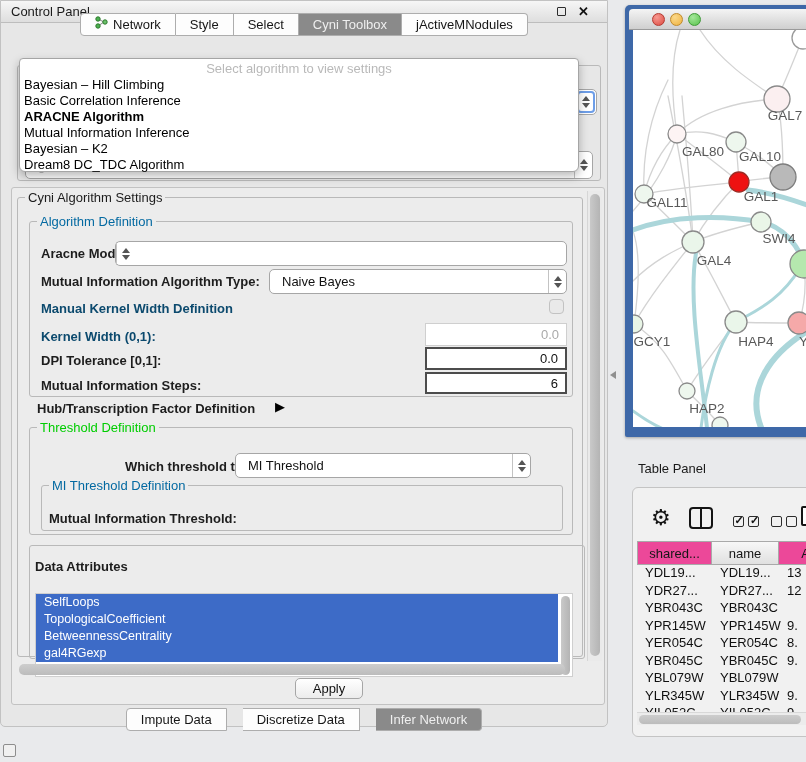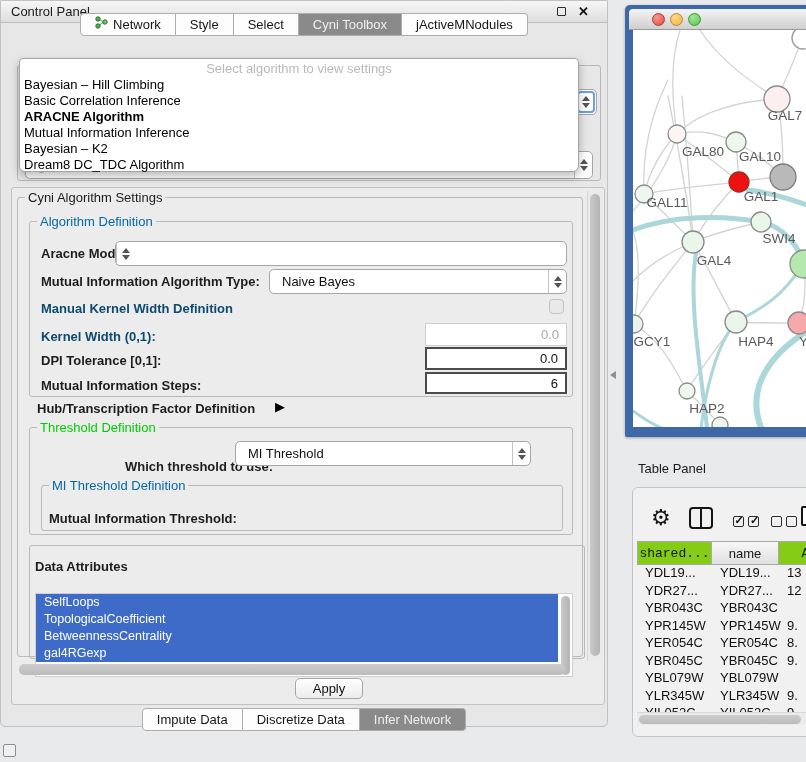--- a/index.html
+++ b/index.html
@@ -71,21 +71,21 @@
   
   #table-title { left:638px; top:461px; font-size:13px; color:#1a1a1a; }
   #table-panel { left:632px; top:487px; width:200px; height:250px; background:#f1f1f1; border:1px solid #c4c4c4; border-radius:6px; overflow:hidden; }
   .gear { font-size:22px; color:#141414; line-height:1; }
   .colicon { width:24px; height:22px; border:2.5px solid #141414; border-radius:4px; }
   .colicon div { width:2.5px; height:100%; background:#141414; margin:0 auto; }
   .mini-box { width:11px; height:11px; border:1.5px solid #2c2c2c; border-radius:2px; display:inline-block; position:relative; }
   .mini-box.checked:after { content:"✓"; position:absolute; left:0.5px; top:-3px; font-size:11px; font-weight:bold; color:#141414; }
   .pageicon { width:16px; height:20px; border:2.5px solid #141414; border-radius:2px; background:#fff; }
   .thead-cell { position:absolute; top:53px; height:24px; border:1px solid #a9a9a9; border-left:none; font-size:13px; color:#161616; display:flex; align-items:center; justify-content:center; }
-  .thead-blue { background:#84cc16;font-family:Liberation Mono, monospace; }
+  .thead-blue { background:#ec4899; }
   .thead-gray { background:linear-gradient(#f7f7f7,#e0e0e0); }
   .trow { position:absolute; left:4px; width:196px; height:17.5px; font-size:13px; color:#101010; }
   .tcell { position:absolute; top:1px; white-space:nowrap; }
 
   .splitter-arrow { width:0; height:0; border-top:4px solid transparent; border-bottom:4px solid transparent; border-right:6px solid #8f8f8f; }
   #dock-icon { left:3px; top:744px; width:13px; height:13px; border:1.5px solid #8d8d8d; border-radius:2px; background:#f0f0f0; }
 </style>
 </head>
 <body>
 
@@ -189,21 +189,21 @@
     <span class="abs lbl" style="left:40px; top:377px; z-index:2;">Mutual Information Steps:</span>
     <div class="abs tfield strong" style="left:424px; top:371px; width:142px; height:22px; z-index:2;">6</div>
 
     <span class="abs lbl" style="left:36px; top:400px; z-index:2;">Hub/Transcription Factor Definition</span>
     <span class="abs" style="left:274px; top:398px; font-size:13px; color:#000; z-index:2;">▶</span>
 
     <div class="abs grp" style="left:28px; top:426px; width:544px; height:108px; z-index:1;"></div>
     <span class="grp-lbl green" style="left:36px; top:419px; z-index:2;">Threshold Definition</span>
 
     <span class="abs lbl" style="left:84px; top:458px; z-index:2;margin-left:40px;">Which threshold to use:</span>
-    <div class="abs combo" style="left:234px; top:440px; width:296px; height:25px; z-index:2;">
+    <div class="abs combo" style="left:234px; top:452px; width:296px; height:25px; z-index:2;">
       <span class="val">MI Threshold</span>
       <span class="step">
           <span class="tri-up"></span>
           <span class="tri-dn"></span>
         </span>
     </div>
 
     <div class="abs grp" style="left:40px; top:484px; width:522px; height:46px; z-index:1;"></div>
     <span class="grp-lbl blue" style="left:48px; top:477px; z-index:2;">MI Threshold Definition</span>
     <span class="abs lbl" style="left:48px; top:510px; z-index:2;">Mutual Information Threshold:</span>
@@ -223,21 +223,21 @@
 
     <div class="abs sb-track-v" style="left:586px; top:190px; width:15px; height:470px; z-index:2;">
       <div class="abs sb-thumb" style="left:2px; top:3px; width:10px; height:462px;"></div>
     </div>
     <div class="abs" style="left:16px; top:662px; width:566px; height:13px; z-index:2;">
       <div class="abs sb-thumb-h" style="left:2px; top:1px; width:546px; height:11px;"></div>
     </div>
 
     <div class="abs btn" style="left:270px; top:677px; width:68px; height:21px; z-index:2;margin-left:24px;">Apply</div>
 
-    <div class="abs tabrow" style="left:0; top:707px; width:606px;" id="bottom-tabs">
+    <div class="abs tabrow" style="left:0; top:707px; width:606px;gap:16px;" id="bottom-tabs">
         <div class="tab">
           <span>Impute Data</span>
         </div>
         <div class="tab">
           <span>Discretize Data</span>
         </div>
         <div class="tab sel">
           <span>Infer Network</span>
         </div>
       </div>

